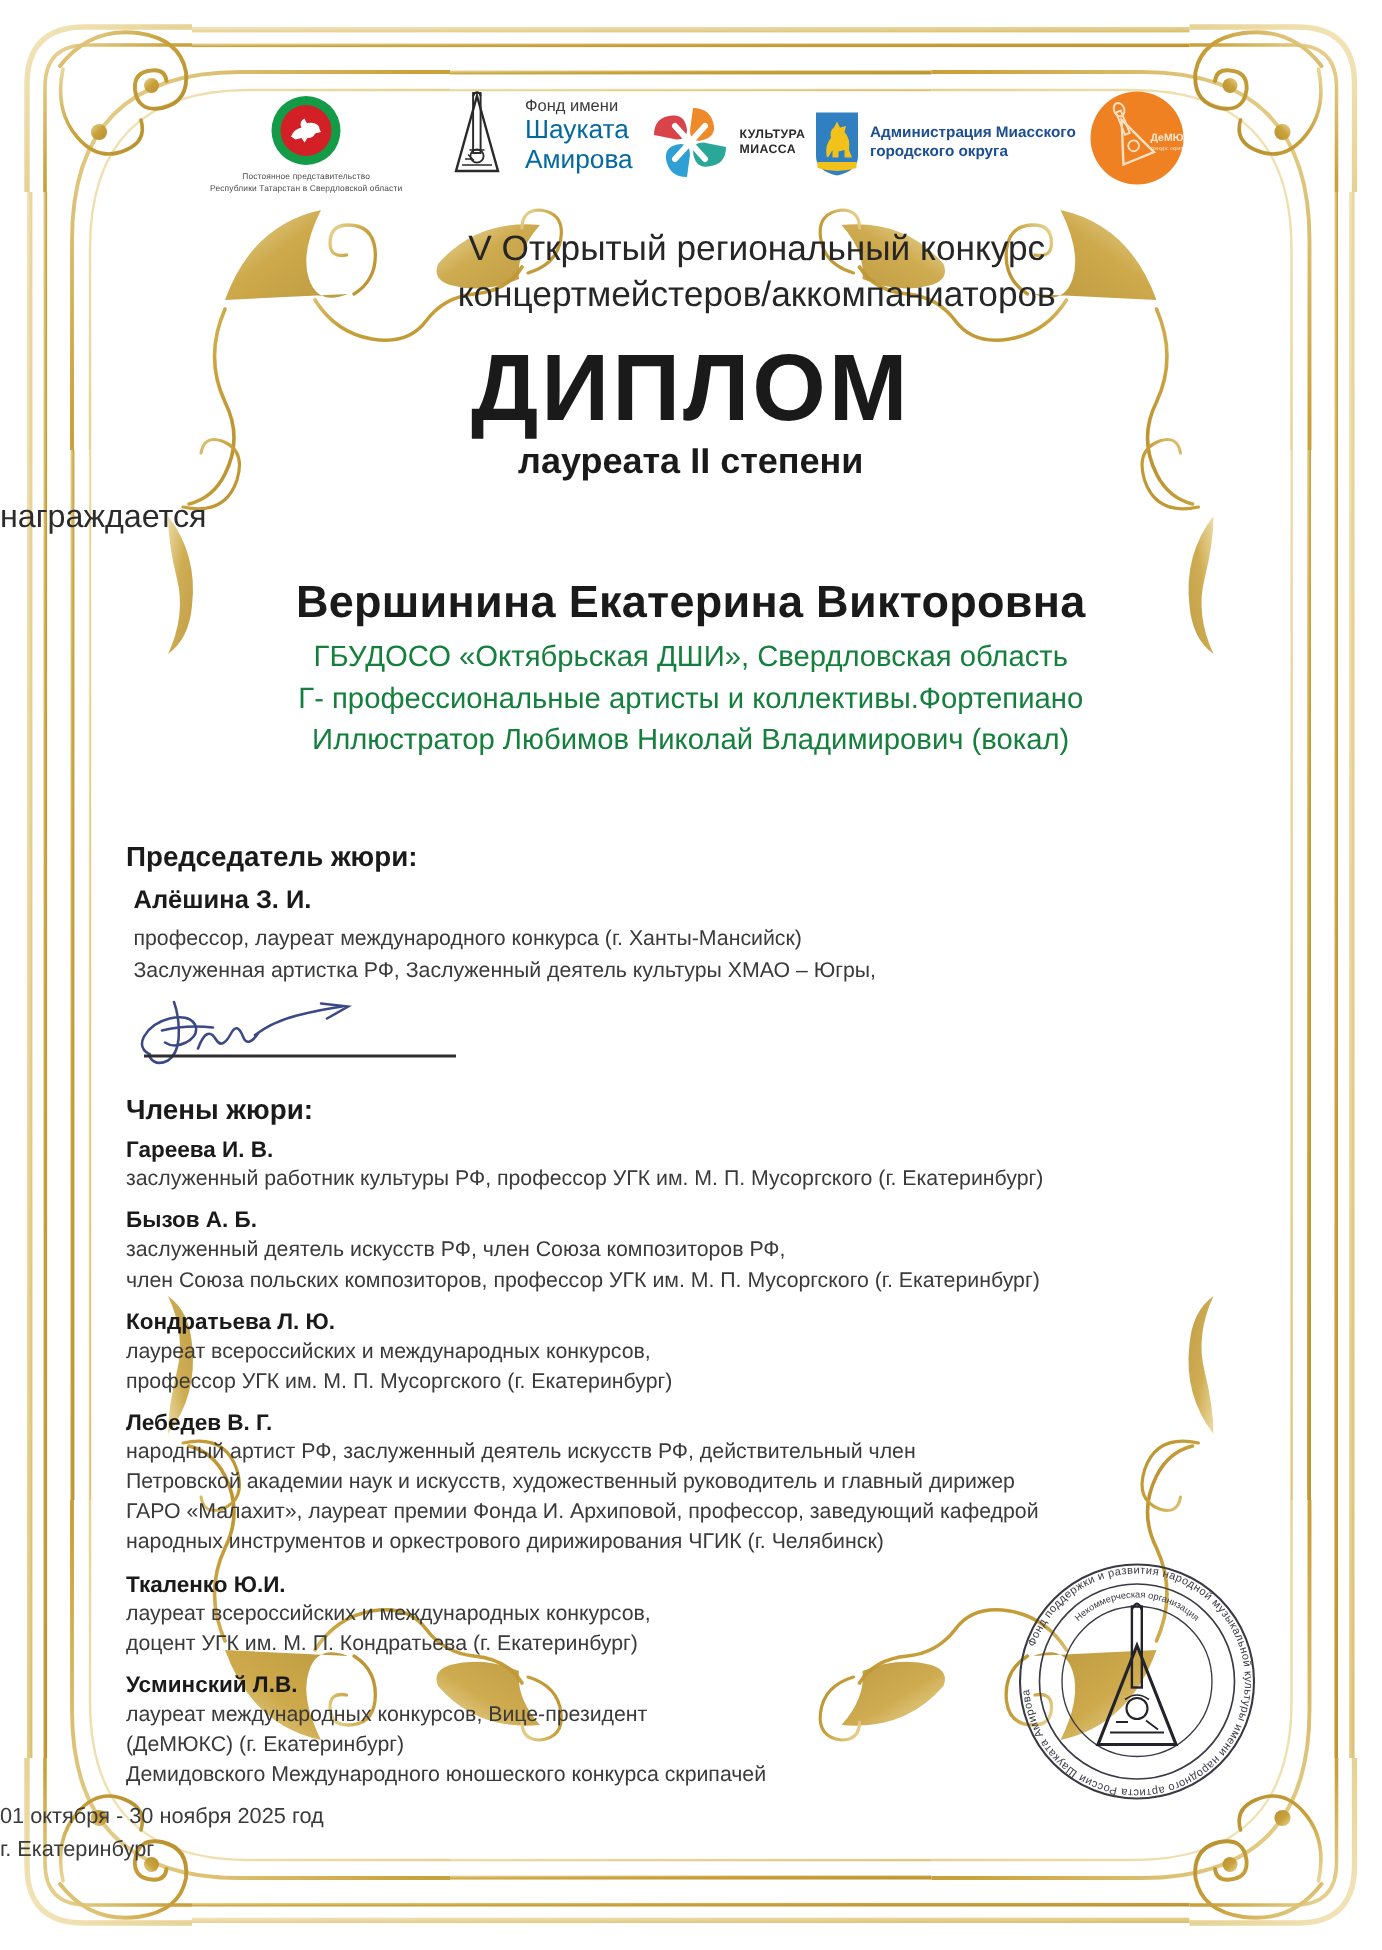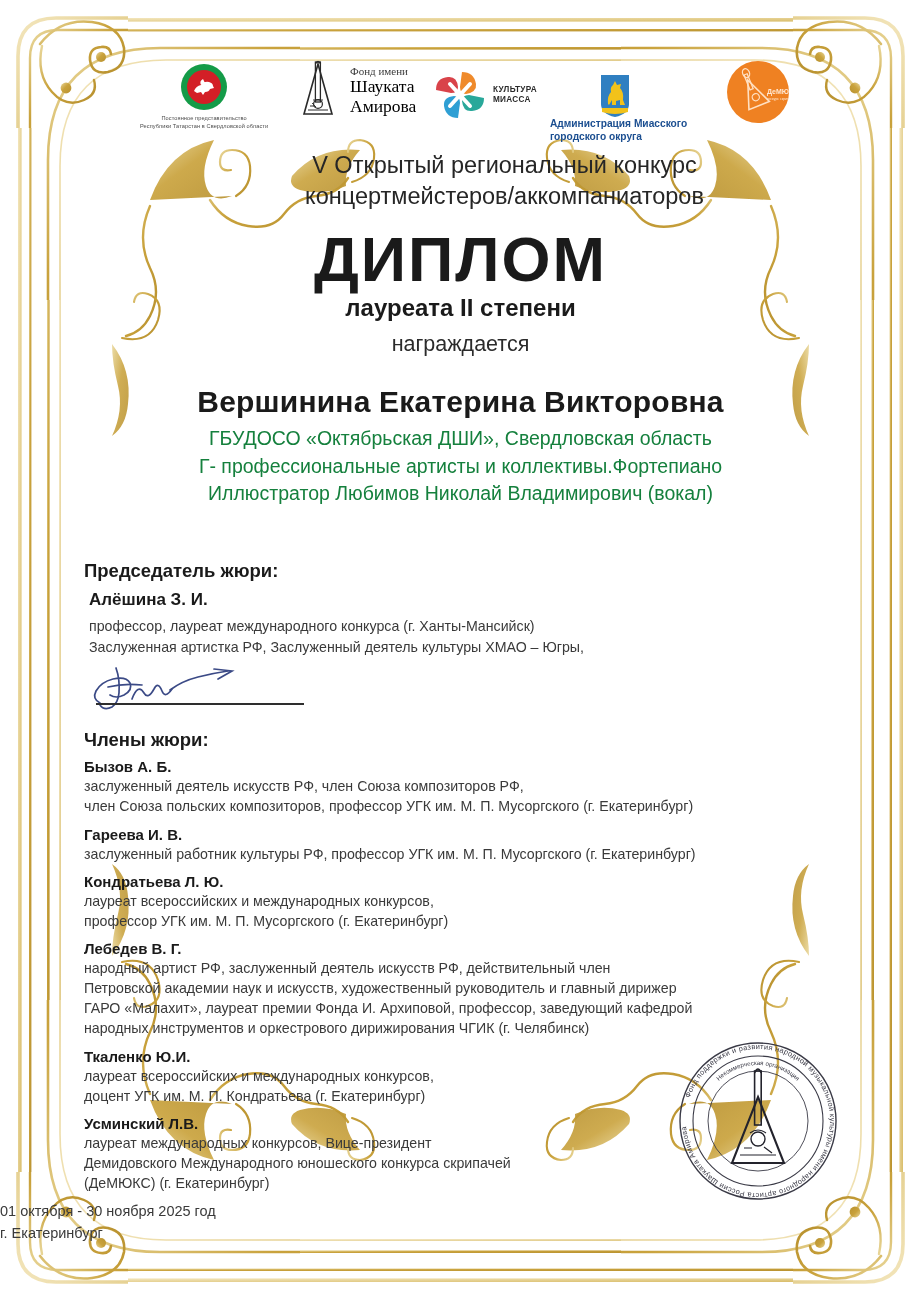--- a/index.html
+++ b/index.html
@@ -18,44 +18,44 @@
 
   .logo-tat{left:140px;top:6px;flex-direction:column;align-items:center;}
   .tat-emblem{width:46px;height:46px;border-radius:50%;background:#149b48;
               display:flex;align-items:center;justify-content:center;}
   .tat-inner{width:34px;height:34px;border-radius:50%;background:#d31f26;
              display:flex;align-items:center;justify-content:center;}
   .tat-cap{font-size:5.6px;line-height:1.5;text-align:center;color:#4b4b4b;
            margin-top:4px;letter-spacing:.1px;white-space:nowrap;}
 
   .logo-fund{left:292px;top:2px;}
-  .fund-text{margin-left:6px;font-family:Liberation Serif, serif;}
+  .fund-text{margin-left:6px;}
   .fund-t1{font-size:11px;color:#3a3a3a;line-height:1.05;}
-  .fund-t2{font-size:17.5px;color:#000000;line-height:1.12;}
+  .fund-t2{font-size:17.5px;color:#0369a1;line-height:1.12;}
 
   .logo-kult{left:432px;top:10px;}
   .kult-text{margin-left:5px;font-weight:bold;font-size:8.2px;color:#2a2a2a;
              line-height:1.22;letter-spacing:.3px;}
 
-  .logo-miass{left:543px;top:16px;flex-direction:column;}
+  .logo-miass{left:543px;top:16px;}
   .miass-text{margin-left:7px;font-weight:bold;font-size:10.2px;color:#1c4f91;
               line-height:1.25;}
 
   .logo-demuks{left:727px;top:3px;}
   .demuks-circle{width:62px;height:62px;border-radius:50%;background:#ef8122;
                  position:relative;}
 
   
   .comp-title{position:absolute;left:0;top:150px;width:921px;text-align:center;
               font-size:23.5px;line-height:1.33;color:#262626;padding-left:44px;}
   .diploma{position:absolute;left:0;top:223px;width:921px;text-align:center;
            font-size:63px;font-weight:bold;letter-spacing:2px;color:#1a1a1a;}
   .degree{position:absolute;left:0;top:294px;width:921px;text-align:center;
           font-size:24px;font-weight:bold;color:#1a1a1a;}
-  .awarded{position:absolute;left:0;top:332px;width:921px;text-align:center;
+  .awarded{position:absolute;left:0;top:332px;width:921px;text-align:left;
            font-size:21.5px;color:#2b2b2b;}
 
   
   .rec-name{position:absolute;left:0;top:385px;width:921px;text-align:center;
             font-size:30px;font-weight:bold;color:#1a1a1a;letter-spacing:.2px;}
   .rec-lines{position:absolute;left:0;top:425px;width:921px;text-align:center;
              font-size:19.5px;line-height:1.42;color:#15803d;}
 
   
   .jury{position:absolute;left:84px;top:560px;width:790px;}
@@ -255,31 +255,31 @@
           <path d="M84 31 Q96 22 112 18 Q128 14 142 12"></path>
           <path d="M128 10 L146 12 L132 20"></path>
         </g>
       </svg>
       <div class="sign-line"></div>
     </div>
 
     <div class="j-head2">Члены жюри:</div>
 
     <div class="member">
+      <div class="m-name">Гареева И. В.</div>
+      <div class="m-desc">
+        <div>заслуженный работник культуры РФ, профессор УГК им. М. П. Мусоргского  (г. Екатеринбург)</div>
+      </div>
+    </div>
+
+    <div class="member">
       <div class="m-name">Бызов А. Б.</div>
       <div class="m-desc">
         <div>заслуженный деятель искусств РФ, член Союза композиторов РФ,</div>
         <div>член Союза польских композиторов, профессор УГК им. М. П. Мусоргского (г. Екатеринбург)</div>
-      </div>
-    </div>
-
-    <div class="member">
-      <div class="m-name">Гареева И. В.</div>
-      <div class="m-desc">
-        <div>заслуженный работник культуры РФ, профессор УГК им. М. П. Мусоргского  (г. Екатеринбург)</div>
       </div>
     </div>
 
     <div class="member">
       <div class="m-name">Кондратьева Л. Ю.</div>
       <div class="m-desc">
         <div>лауреат всероссийских и международных конкурсов,</div>
         <div>профессор УГК им. М. П. Мусоргского  (г. Екатеринбург)</div>
       </div>
     </div>
@@ -299,22 +299,22 @@
       <div class="m-desc">
         <div>лауреат всероссийских и международных конкурсов,</div>
         <div>доцент УГК им. М. П. Кондратьева  (г. Екатеринбург)</div>
       </div>
     </div>
 
     <div class="member">
       <div class="m-name">Усминский Л.В.</div>
       <div class="m-desc">
         <div>лауреат международных конкурсов, Вице-президент</div>
+        <div>(ДеМЮКС)  (г. Екатеринбург)</div>
         <div>Демидовского Международного юношеского конкурса скрипачей</div>
-        <div>(ДеМЮКС)  (г. Екатеринбург)</div>
       </div>
     </div>
   </div>
 
   <div class="seal">
     <svg width="172" height="172" viewBox="0 0 172 172">
       <defs>
         <path id="seal-outer" d="M86,86 m-72,0 a72,72 0 1,1 144,0 a72,72 0 1,1 -144,0"></path>
         <path id="seal-inner" d="M86,86 m-56,0 a56,56 0 1,1 112,0 a56,56 0 1,1 -112,0"></path>
       </defs>

